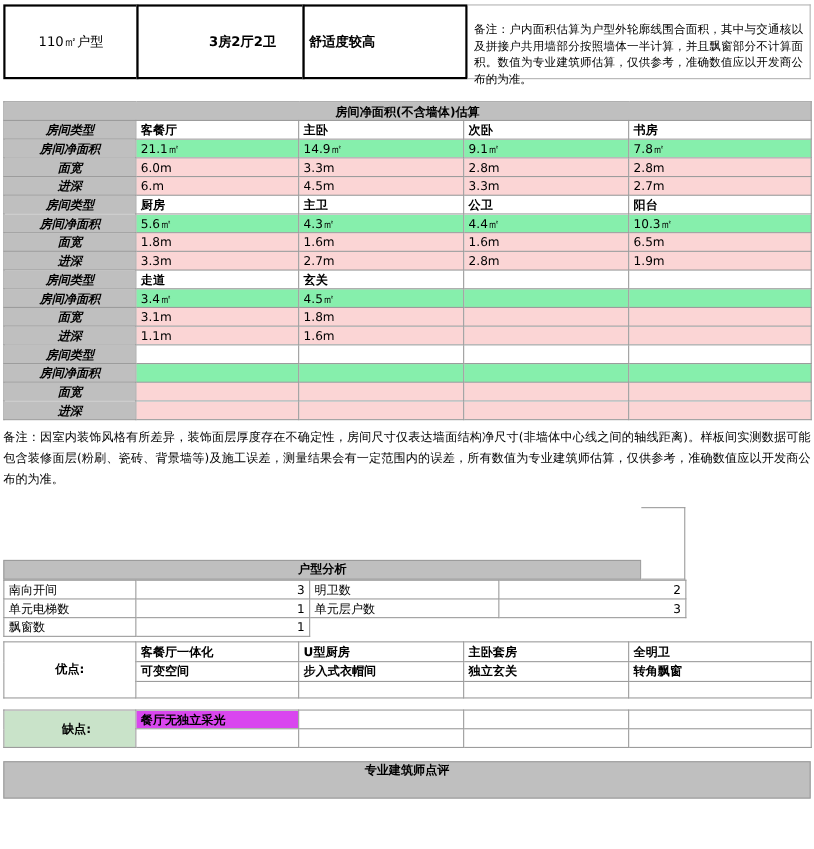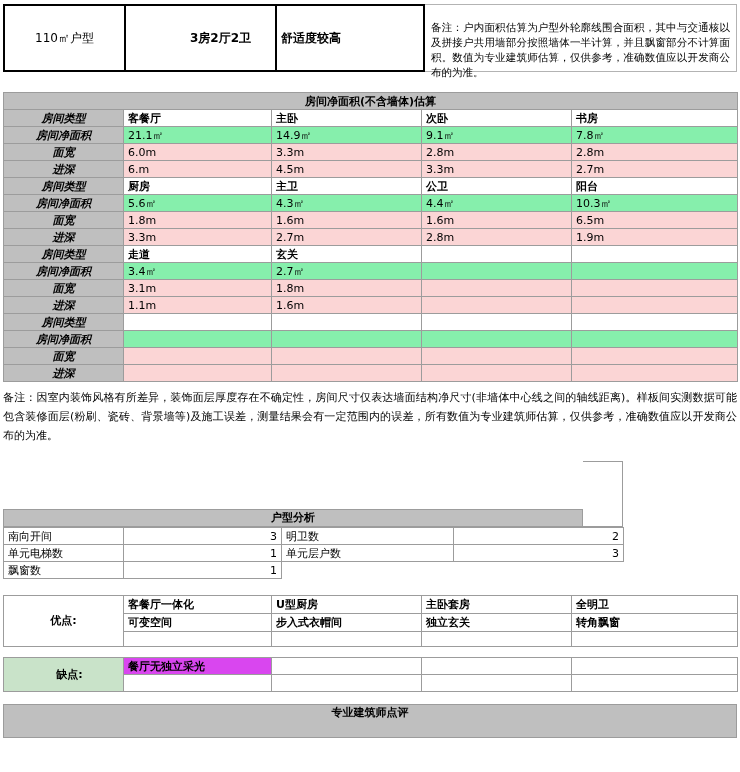--- a/index.html
+++ b/index.html
@@ -28,21 +28,21 @@
   .room-table td.tv{font-weight:bold;}
   .room-table td.av{background:#86efac;}
   .room-table td.dv{background:#FBD5D5;}
 
   .table-note{width:734px;font-size:11px;line-height:19px;text-align:justify;margin-bottom:16px;}
 
   
   .analysis-header{display:flex;width:620px;}
   .ah-title{width:580px;height:18px;line-height:16px;background:#BFBFBF;border:1px solid #9c9c9c;font-weight:bold;text-align:center;margin-top:48px;}
   .ah-spacer{width:40px;border:1px solid #9c9c9c;border-left:none;background:#fff;}
-  .analysis-table{width:620px;margin-bottom:16px;}
+  .analysis-table{width:620px;margin-bottom:4px;}
   .analysis-table td.num{text-align:right;}
   .analysis-table td.empty-nb{border:none;background:transparent;}
 
   
   .pros-table{width:734px;margin-bottom:10px;}
   .pros-table td{background:#BDD7EE;font-weight:bold;}
   .pros-table td.p-label{text-align:center;}
   .pros-table tr td{height:18px;line-height:16px;}
   .pros-table tr.short td{height:15px;}
 
@@ -144,21 +144,21 @@
       <tr>
         <td class="rl">房间类型</td>
         <td class="tv">走道</td>
         <td class="tv">玄关</td>
         <td class="tv"></td>
         <td class="tv"></td>
       </tr>
       <tr>
         <td class="rl">房间净面积</td>
         <td class="av">3.4㎡</td>
-        <td class="av">2.7㎡</td>
+        <td class="av">4.5㎡</td>
         <td class="av"></td>
         <td class="av"></td>
       </tr>
       <tr>
         <td class="rl">面宽</td>
         <td class="dv">3.1m</td>
         <td class="dv">1.8m</td>
         <td class="dv"></td>
         <td class="dv"></td>
       </tr>

